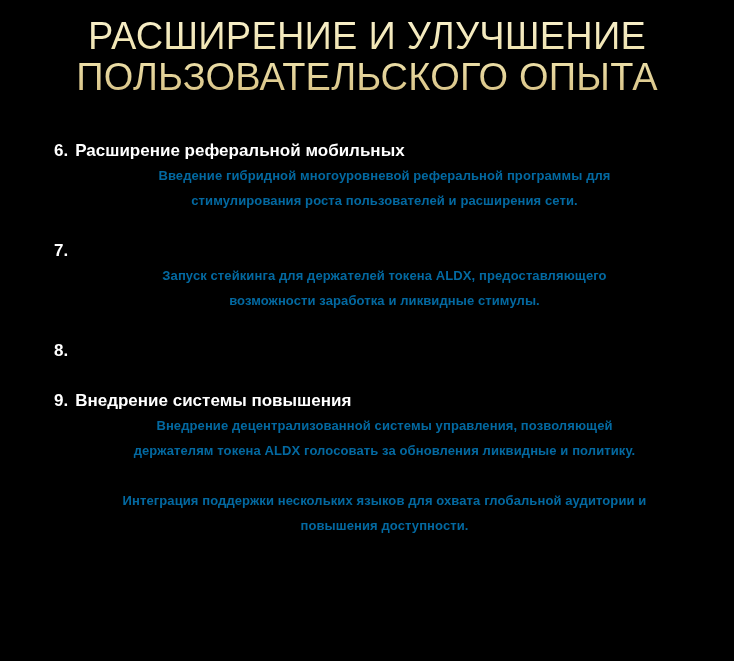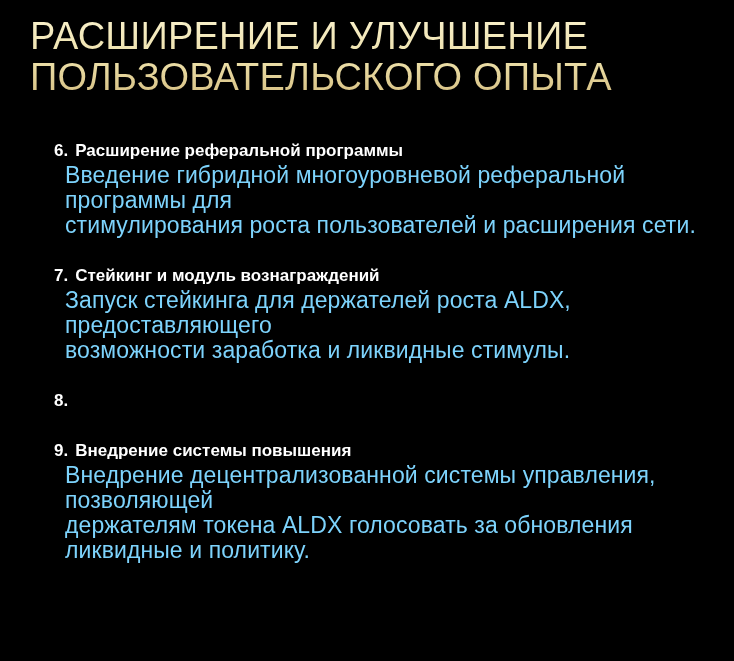--- a/index.html
+++ b/index.html
@@ -13,20 +13,21 @@
   body {
     background: #000000;
     font-family: "Liberation Sans", "DejaVu Sans", sans-serif;
   }
 
   .slide {
     width: 734px;
     height: 630px;
     background: #000000;
     padding: 16px 30px 24px 30px;
+    text-align: center;
   }
 
   .page-title {
     font-size: 38px;
     line-height: 41px;
     font-weight: 500;
     letter-spacing: 0.2px;
     white-space: pre-line;
     background: linear-gradient(180deg, #f9f1cc 0%, #ecdfa8 55%, #d5be81 100%);
     -webkit-background-clip: text;
@@ -52,68 +53,69 @@
     color: #ffffff;
   }
 
   .item-number {
     margin-right: 7px;
     white-space: nowrap;
   }
 
   .item-description {
     margin-left: 35px;
-    font-size: 23px;
+    font-size: 13px;
     line-height: 25px;
-    font-weight: 400;
-    color: #7dd3fc;
+    font-weight: 700;
+    color: #0369a1;
     white-space: pre-line;
     letter-spacing: 0.1px;
   }
 </style>
 </head>
 <body>
 
 <div class="slide">
 
   <h1 class="page-title">РАСШИРЕНИЕ И УЛУЧШЕНИЕ
 ПОЛЬЗОВАТЕЛЬСКОГО ОПЫТА</h1>
 
   <ul class="items">
 
     <li class="item">
       <div class="item-title-row">
         <span class="item-number">6.</span>
-        <span class="item-heading">Расширение реферальной программы</span>
+        <span class="item-heading">Расширение реферальной мобильных</span>
       </div>
       <p class="item-description">Введение гибридной многоуровневой реферальной программы для
 стимулирования роста пользователей и расширения сети.</p>
     </li>
 
     <li class="item">
       <div class="item-title-row">
         <span class="item-number">7.</span>
-        <span class="item-heading">Стейкинг и модуль вознаграждений</span>
       </div>
-      <p class="item-description">Запуск стейкинга для держателей роста ALDX, предоставляющего
+      <p class="item-description">Запуск стейкинга для держателей токена ALDX, предоставляющего
 возможности заработка и ликвидные стимулы.</p>
     </li>
 
     <li class="item">
       <div class="item-title-row">
         <span class="item-number">8.</span>
       </div>
     </li>
 
     <li class="item">
       <div class="item-title-row">
         <span class="item-number">9.</span>
         <span class="item-heading">Внедрение системы повышения</span>
       </div>
       <p class="item-description">Внедрение децентрализованной системы управления, позволяющей
 держателям токена ALDX голосовать за обновления ликвидные и политику.</p>
     </li>
 
     <li class="item">
+      <p class="item-description">Интеграция поддержки нескольких языков для охвата глобальной аудитории и
+повышения доступности.</p>
     </li>
 
   </ul>
 </div>
 
 </body></html>

